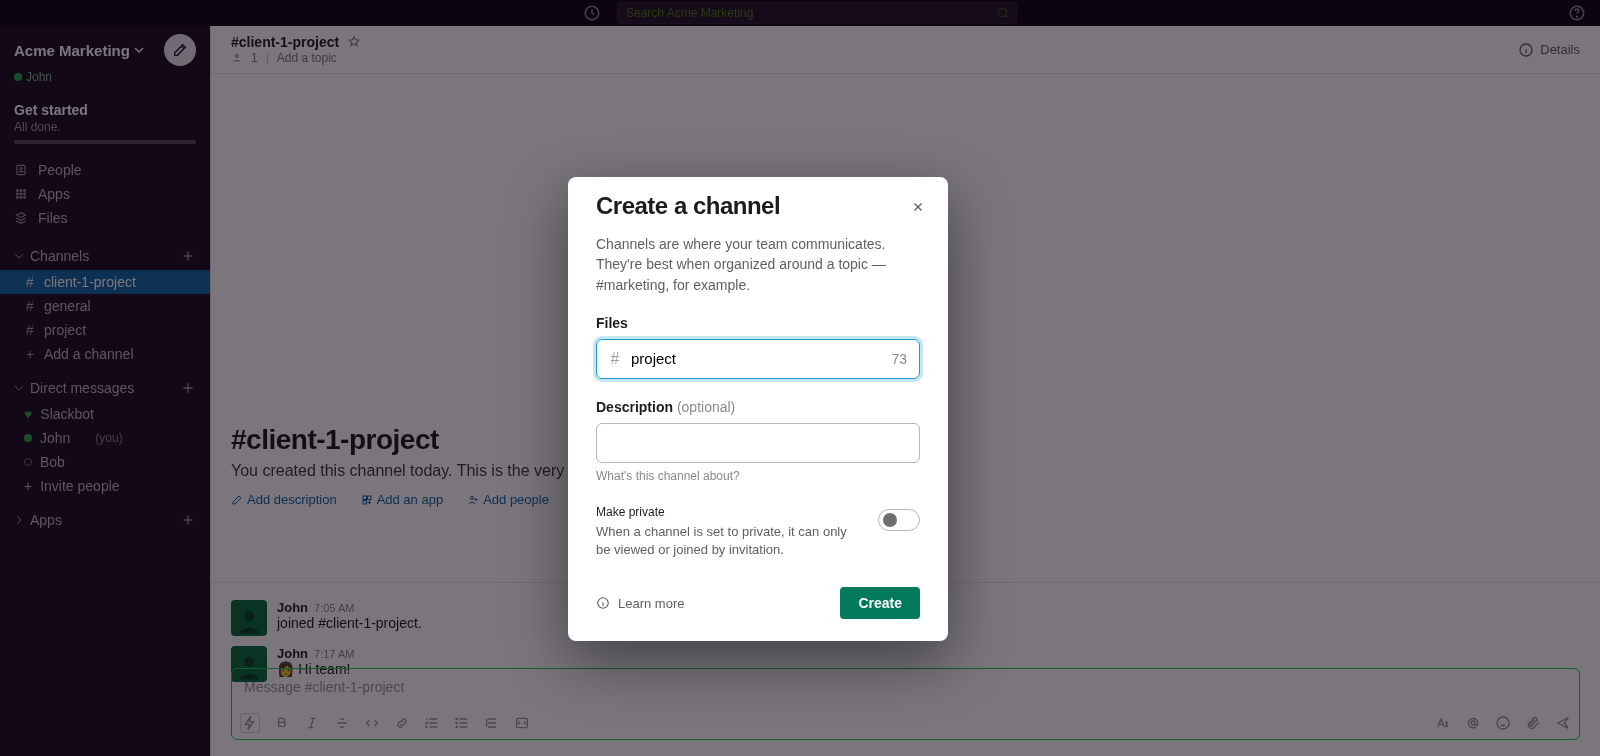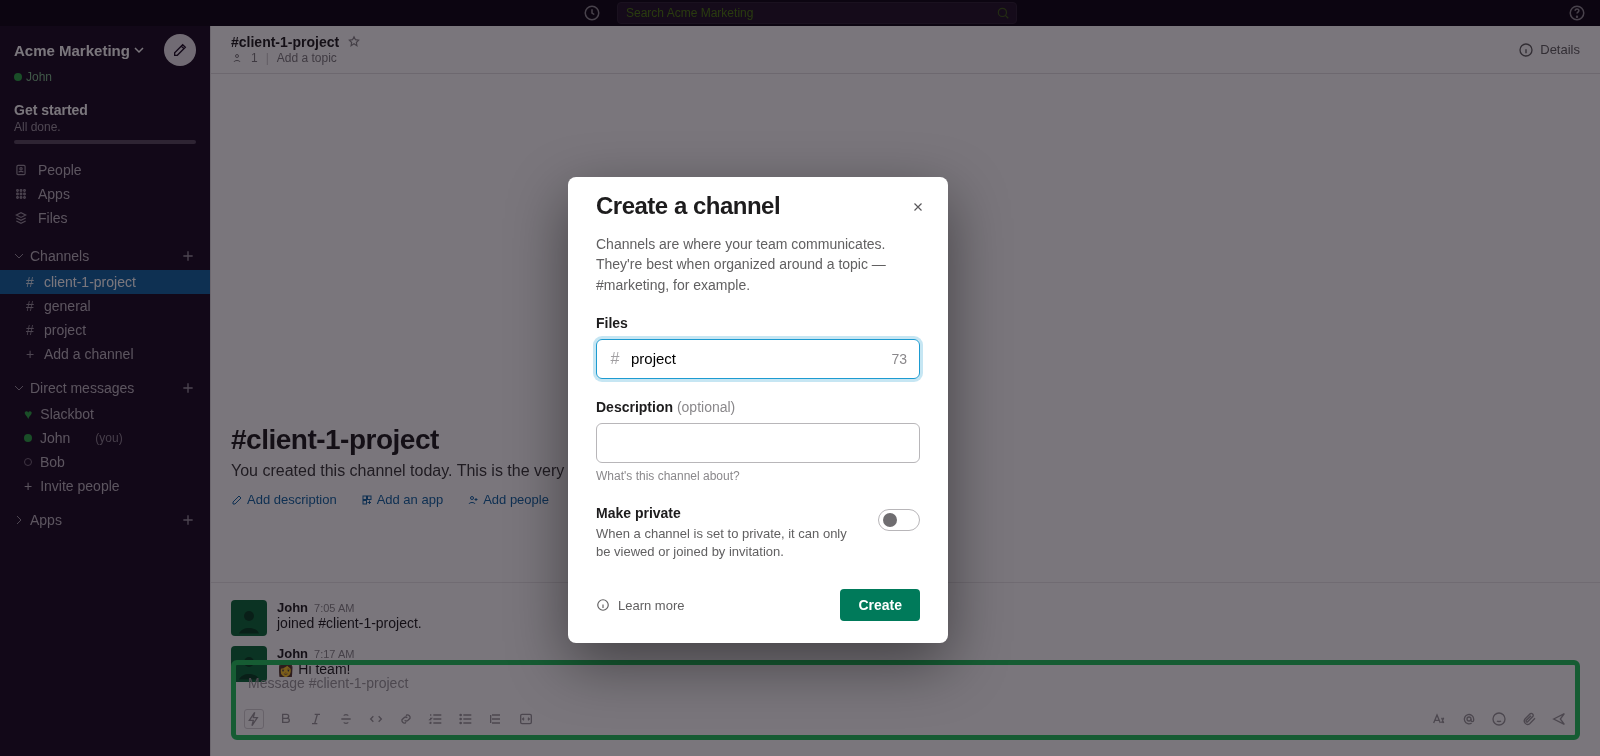--- a/index.html
+++ b/index.html
@@ -64,21 +64,21 @@
 
   .msgs{ position:absolute; left:20px; right:20px; top:526px;}
   .msg{ display:flex; gap:10px; margin-bottom:10px;}
   .avatar{ width:36px; height:36px; border-radius:4px; background:#0b6b3a; display:flex; align-items:flex-end; justify-content:center; overflow:hidden;}
   .avatar svg{ width:30px; height:30px; color:#063f22;}
   .msg .meta{ font-size:13px;}
   .msg .meta b{ font-weight:800;}
   .msg .meta .ts{ font-size:11px; color:#8a888b; margin-left:6px;}
   .msg .text{ font-size:14px; margin-top:0;}
 
-  .composer{ position:absolute; left:20px; right:20px; bottom:16px; border:5px solid #22c55e; border-radius:6px; }
+  .composer{ position:absolute; left:20px; right:20px; bottom:16px; border:1px solid #22c55e; border-radius:6px; }
   .composer .input{ padding:10px 12px; color:#9b999c; font-size:14px; min-height:40px;}
   .composer .toolbar{ display:flex; align-items:center; justify-content:space-between; padding:4px 8px 6px 8px;}
   .composer .tb-left, .composer .tb-right{ display:flex; align-items:center; gap:14px; color:#9a989b;}
   .composer .tb-left svg, .composer .tb-right svg{ width:16px; height:16px;}
   .composer .bolt{ width:20px; height:20px; border:1px solid #d5d3d6; border-radius:3px; display:flex; align-items:center; justify-content:center;}
 
   
   .overlay{ position:absolute; inset:0; background:rgba(12,6,16,0.55); }
   .modal{ position:absolute; width:380px; left:568px; top:177px; background:#fff; border-radius:8px; box-shadow:0 20px 60px rgba(0,0,0,.45); padding:15px 28px 22px 28px; }
   .modal h2{ font-size:24px; font-weight:800; letter-spacing:-0.5px;}
@@ -89,21 +89,21 @@
   .modal label .opt{ font-weight:400; color:#8a888b;}
   .name-field{ margin-top:8px; border:1px solid #1d9bd1; box-shadow:0 0 0 3px rgba(29,155,209,.25); border-radius:6px; height:40px; display:flex; align-items:center; padding:0 12px; gap:10px;}
   .name-field .hash{ color:#8a888b; font-size:16px;}
   .name-field input{ flex:1; border:none; outline:none; font-size:15px;}
   .name-field .count{ color:#8a888b; font-size:14px;}
   .desc-field{ margin-top:8px; border:1px solid #b8b6b9; border-radius:6px; height:40px;}
   .desc-field input{ width:100%; height:100%; border:none; outline:none; padding:0 12px; font-size:15px; background:transparent;}
   .hint{ color:#8a888b; font-size:12px; margin-top:6px;}
   .private-row{ display:flex; align-items:flex-start; justify-content:space-between; margin-top:22px; gap:20px;}
   .private-row .txt{ flex:1;}
-  .private-row .title{ font-weight:700; font-size:14px;}
+  .private-row .title{ font-weight:400; font-size:12px;}
   .private-row .sub{ color:#616061; font-size:13px; margin-top:4px; line-height:1.4;}
   .toggle{ width:42px; height:22px; border:1px solid #b8b6b9; border-radius:12px; position:relative; background:#fff; cursor:pointer; flex-shrink:0; margin-top:4px;}
   .toggle .knob{ width:14px; height:14px; background:#6f6d70; border-radius:50%; position:absolute; top:3px; left:4px;}
   .modal .footer{ display:flex; align-items:center; justify-content:space-between; margin-top:28px;}
   .learn{ display:flex; align-items:center; gap:8px; color:#616061; font-size:13px;}
   .learn svg{ width:14px; height:14px;}
   .create-btn{ background:#007a5a; color:#fff; font-weight:700; font-size:14px; border:none; border-radius:4px; padding:8px 18px; cursor:pointer;}
 </style>
 </head>
 <body>

